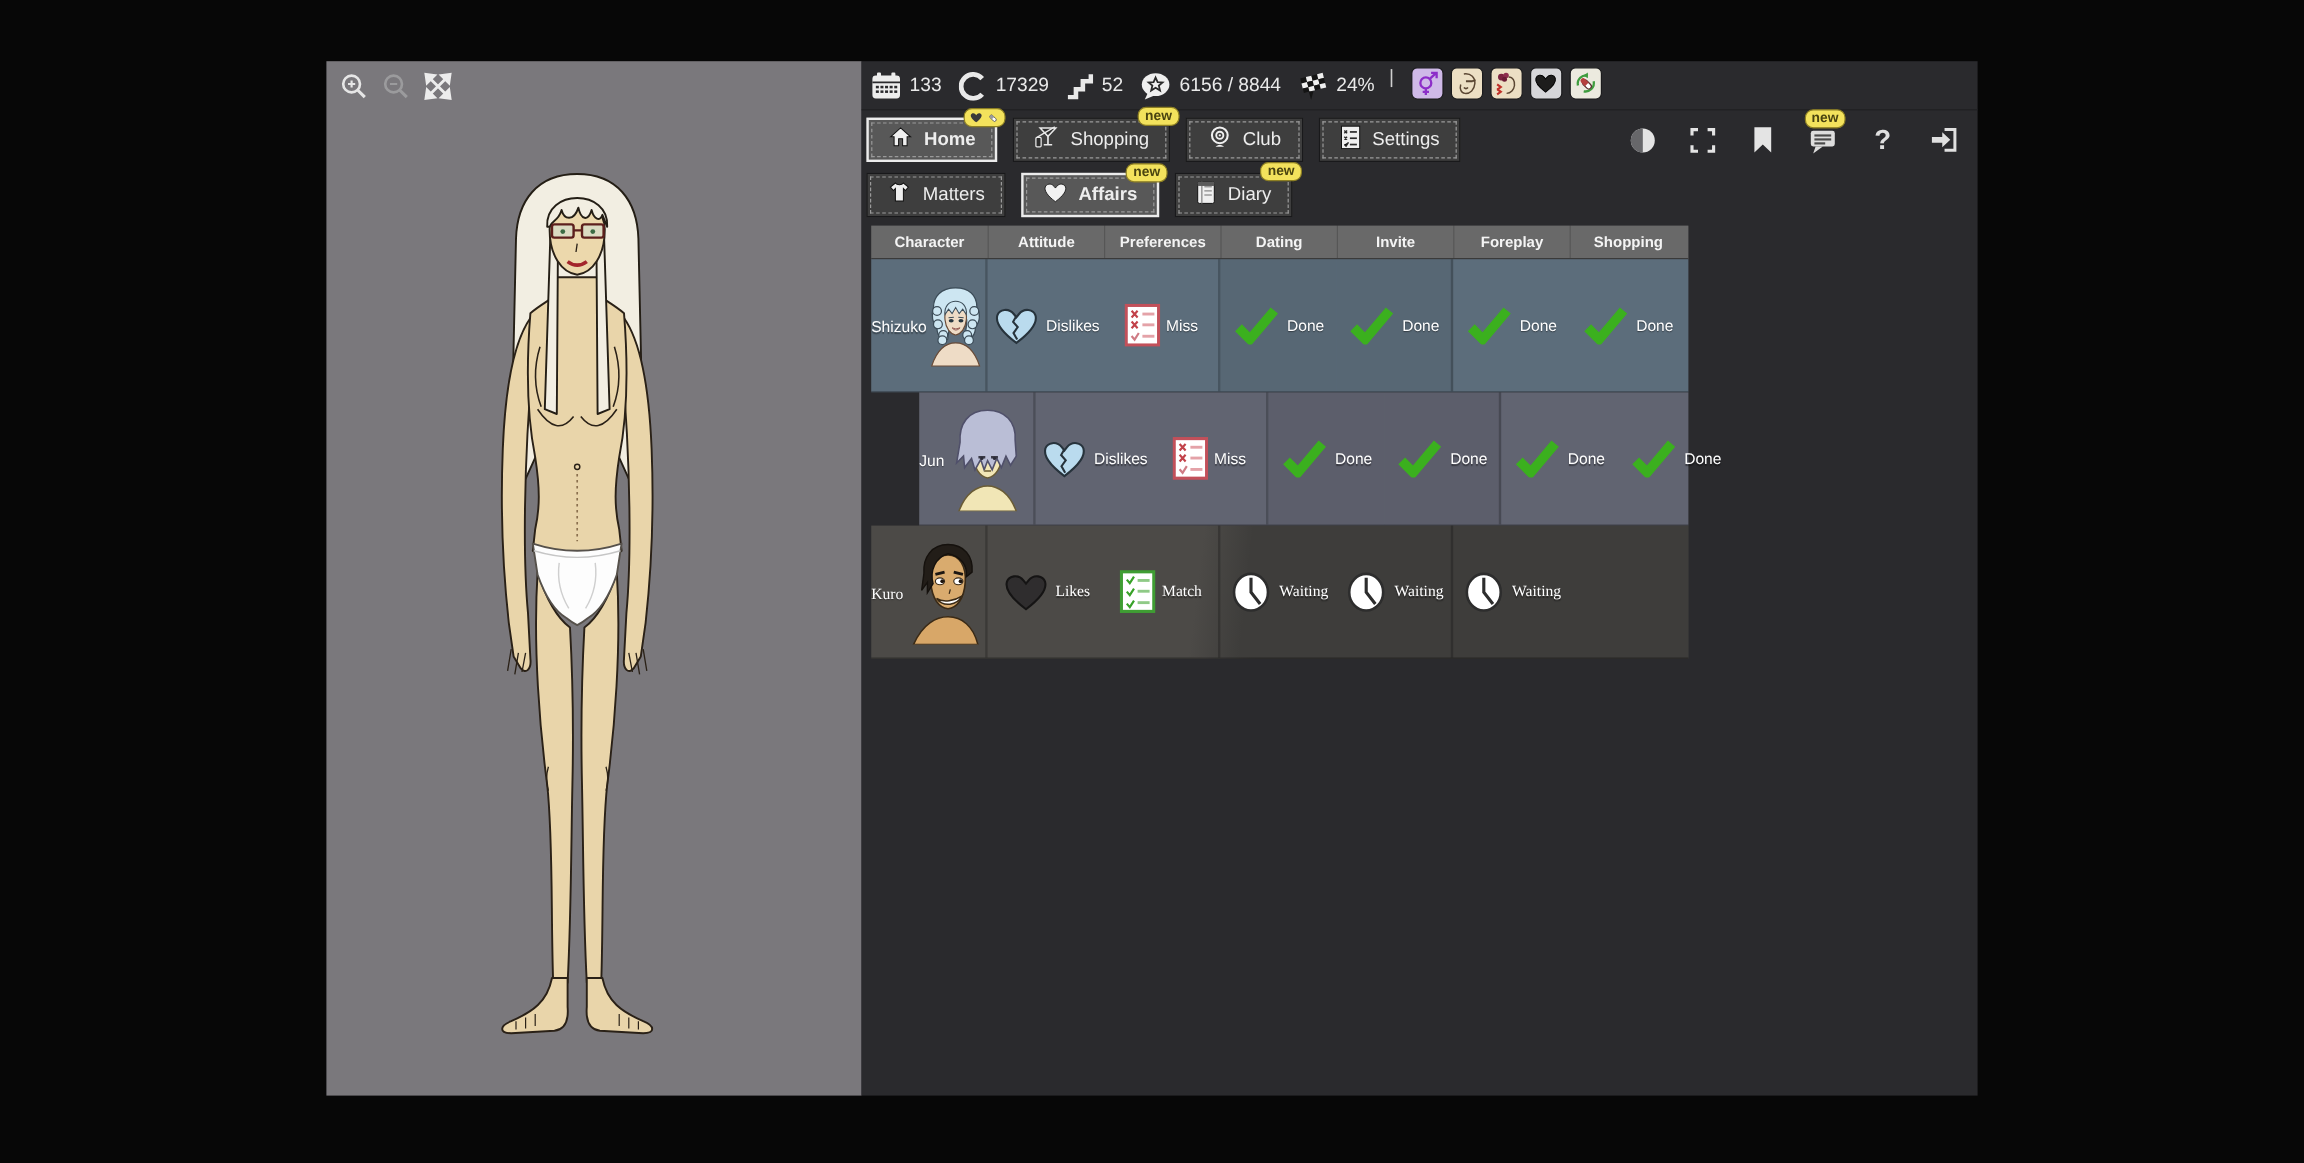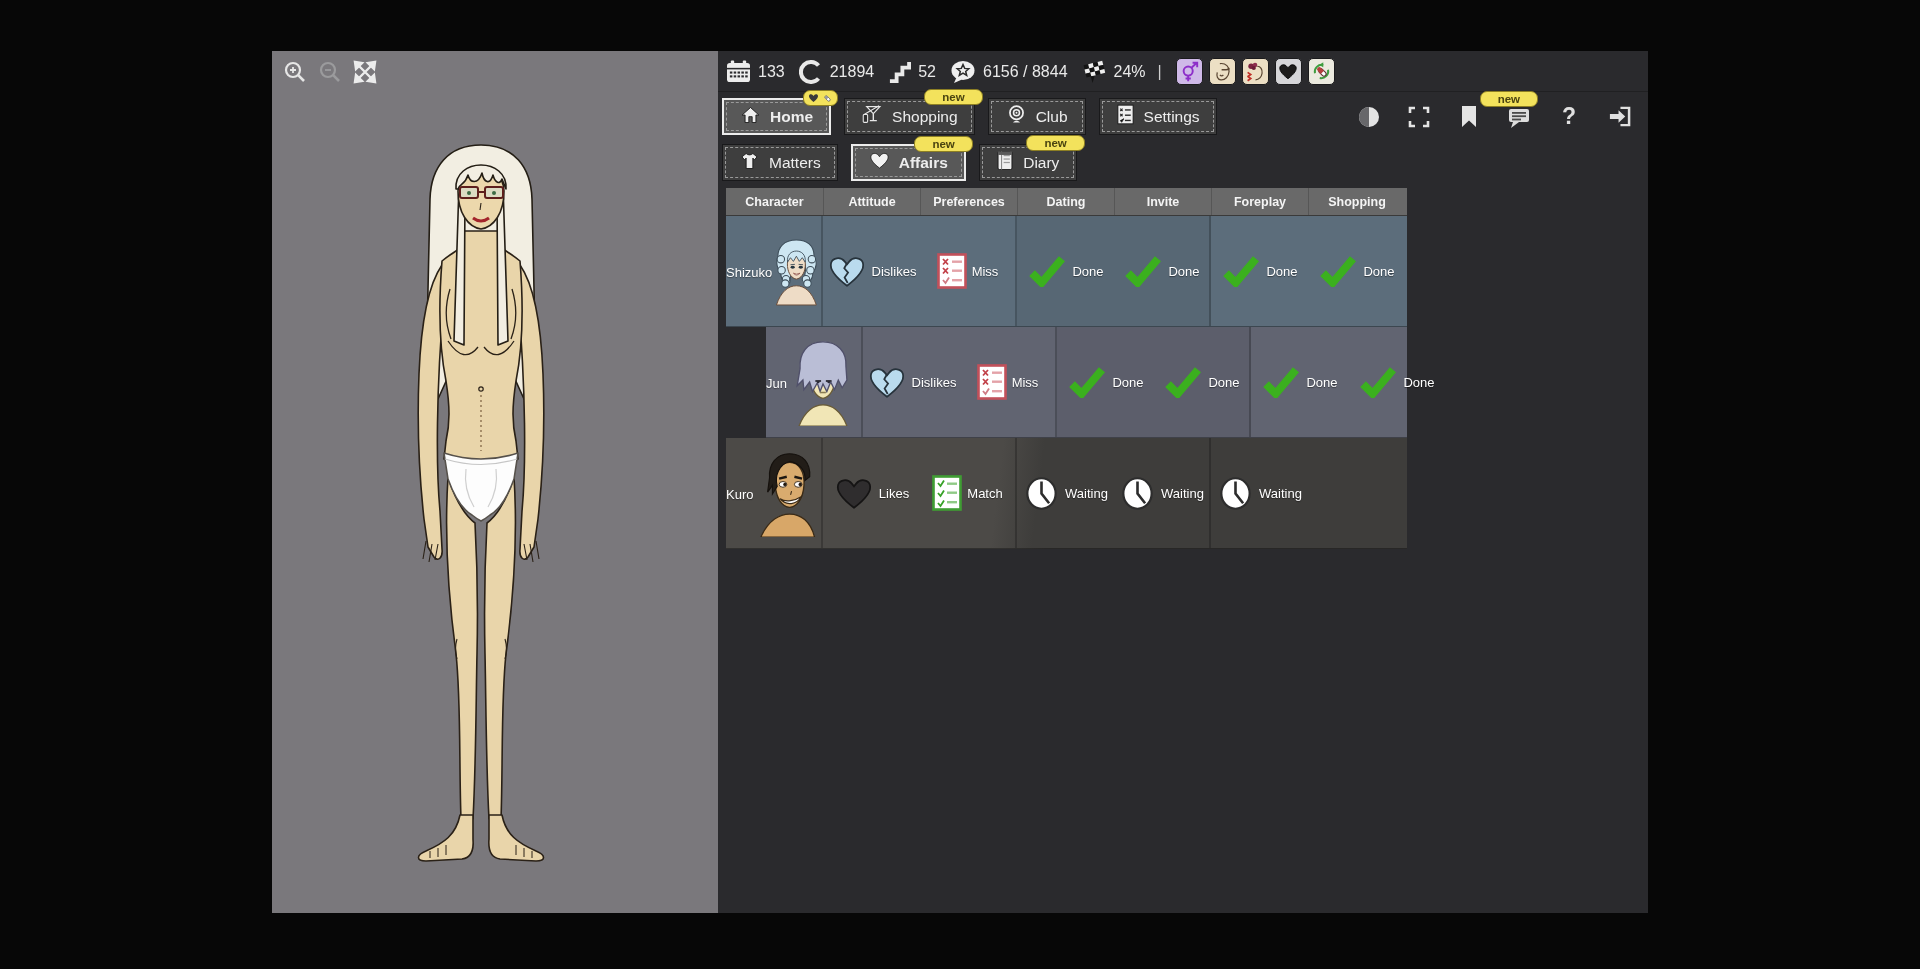--- a/index.html
+++ b/index.html
@@ -12,21 +12,21 @@
             background:#7a787c; }
   .vtools { position:absolute; left:10px; top:8px; display:flex; gap:9px; align-items:center; }
   .vtool  { width:26px; height:26px; display:flex; align-items:center; justify-content:center; cursor:pointer; }
   #figure { position:absolute; left:92px; top:88px; }
 
   
   #main { position:absolute; left:718px; top:51px; width:930px; height:862px;
           background:#2a2a2d; color:#e9e9e9; }
 
   
-  #statusbar { margin:5px 0 0 8px; height:31px; display:flex; align-items:center; gap:14px; }
+  #statusbar { margin:5px 0 0 8px; height:31px; display:flex; gap:14px; }
   .stat { display:flex; align-items:center; gap:7px; font-size:16px; color:#e9e9e9; }
   .stat-ico { display:flex; align-items:center; }
   .sep { color:#cfcfcf; font-size:16px; margin:0 -2px; }
   .qbtns { display:flex; gap:6px; margin-left:2px; }
   .qbtn { width:27px; height:27px; border-radius:5px; display:flex; align-items:center;
           justify-content:center; cursor:pointer; border:1px solid #1b1b1d; }
   .qbtn.lav { background:#cfb9e8; } .qbtn.cream { background:#ecdfc4; }
   .qbtn.gray { background:#d6d6d9; } .qbtn.pale { background:#eceadf; }
 
   
@@ -34,40 +34,40 @@
   .navrow { position:relative; display:flex; gap:13px; padding-left:4px; }
   .navrow.r1 { margin-top:6px; height:37px; }
   .navrow.r2 { margin-top:9px; height:37px; }
   .tab { position:relative; height:37px; min-width:98px; padding:0 16px; background:#3e3e3e;
          border:1px solid #19191b; outline:1px dashed #9a9a9a; outline-offset:-4px;
          display:flex; align-items:center; justify-content:center; gap:9px;
          color:#ededed; font-size:15.5px; cursor:pointer; }
   .tab.active { background:#585858; border:2px solid #ececec; outline-offset:-5px; font-weight:bold; }
   .badge-new { position:absolute; top:-10px; right:-9px; background:#f3e25c; color:#4a4410;
                border:1px solid #8d7f23; border-radius:7px; font-size:11.5px; font-weight:bold;
-               height:16px; line-height:14px; padding:0 17px; z-index:3; }
+               height:16px; line-height:14px; padding:0 5px; z-index:3; }
   .badge-ico { position:absolute; top:-10px; right:-9px; background:#f3e25c; border:1px solid #8d7f23;
                border-radius:7px; height:16px; display:flex; align-items:center; gap:3px;
                padding:0 4px; z-index:3; color:#3a3a3a; font-size:11px; }
   .utilbar { position:absolute; right:16px; top:0; height:37px; display:flex; gap:24px; align-items:center; }
   .util { width:26px; height:26px; display:flex; align-items:center; justify-content:center;
           cursor:pointer; color:#e0e0e0; font-size:23px; font-weight:bold; position:relative; }
 
   
   #affairs-table { margin:7px 0 0 8px; width:681px; }
   .thead { display:grid; grid-template-columns:repeat(7,97px); background:#696969; height:28px;
            border-bottom:1px solid #3a3a3a; }
   .th { display:flex; align-items:center; justify-content:center; font-size:12.5px; font-weight:bold;
         color:#f4f4f4; border-left:1px solid rgba(0,0,0,0.18); }
   .th:first-child { border-left:none; }
   .trow { display:grid; grid-template-columns:repeat(7,97px); height:111px;
           border-bottom:1px solid rgba(0,0,0,0.35); }
   .trow.shizuko { background:#5c6d7b; }
   .trow.jun     { background:#616471;margin-left:40px; }
-  .trow.kuro    { background:linear-gradient(97deg,#4c4a47 0%,#4c4a47 40%,#3e3d3b 46%,#3e3d3b 100%); }
+  .trow.kuro    { background:linear-gradient(97deg,#4c4a47 0%,#4c4a47 40%,#3e3d3b 46%,#3e3d3b 100%);font-family:Liberation Serif, serif; }
   .cell { position:relative; display:flex; flex-direction:row; align-items:center;
           justify-content:center; gap:5px; }
   .trow .cell:nth-child(1), .trow .cell:nth-child(3), .trow .cell:nth-child(5) {
           border-right:2px solid rgba(0,0,0,0.22); }
   .trow.shizuko .cell:nth-child(4), .trow.shizuko .cell:nth-child(5),
   .trow.jun .cell:nth-child(4), .trow.jun .cell:nth-child(5) { background:rgba(0,0,0,0.05); }
   .cell-char { justify-content:flex-start; gap:0; }
   .char-name { font-size:13px; color:#fff; padding-top:3px; text-shadow:0 1px 1px rgba(0,0,0,.4); }
   .stat-label { font-size:13px; color:#fff; text-shadow:0 1px 1px rgba(0,0,0,.45); }
   .ready-dot { width:8px; height:8px; border-radius:50%; background:#e9dd4e;
@@ -181,21 +181,21 @@
         </span>
         <span>133</span>
       </div>
       <div class="stat">
         <span class="stat-ico">
           <svg width="24" height="24" viewBox="0 0 24 24">
               <path d="M19.5 5.5 A10 10 0 1 0 19.5 18.5" fill="none" stroke="#e9e9e9" stroke-width="4"></path>
               <path d="M17.5 8 A6.5 6.5 0 1 0 17.5 16" fill="none" stroke="#2a2a2d" stroke-width="1.4"></path>
             </svg>
         </span>
-        <span>21894</span>
+        <span>17329</span>
       </div>
       <div class="stat">
         <span class="stat-ico">
           <svg width="23" height="23" viewBox="0 0 24 24">
               <path d="M2 22 L9 22 L9 15 L15 15 L15 8 L22 8 L22 2" fill="none" stroke="#e9e9e9" stroke-width="4"></path>
             </svg>
         </span>
         <span>52</span>
       </div>
       <div class="stat">

